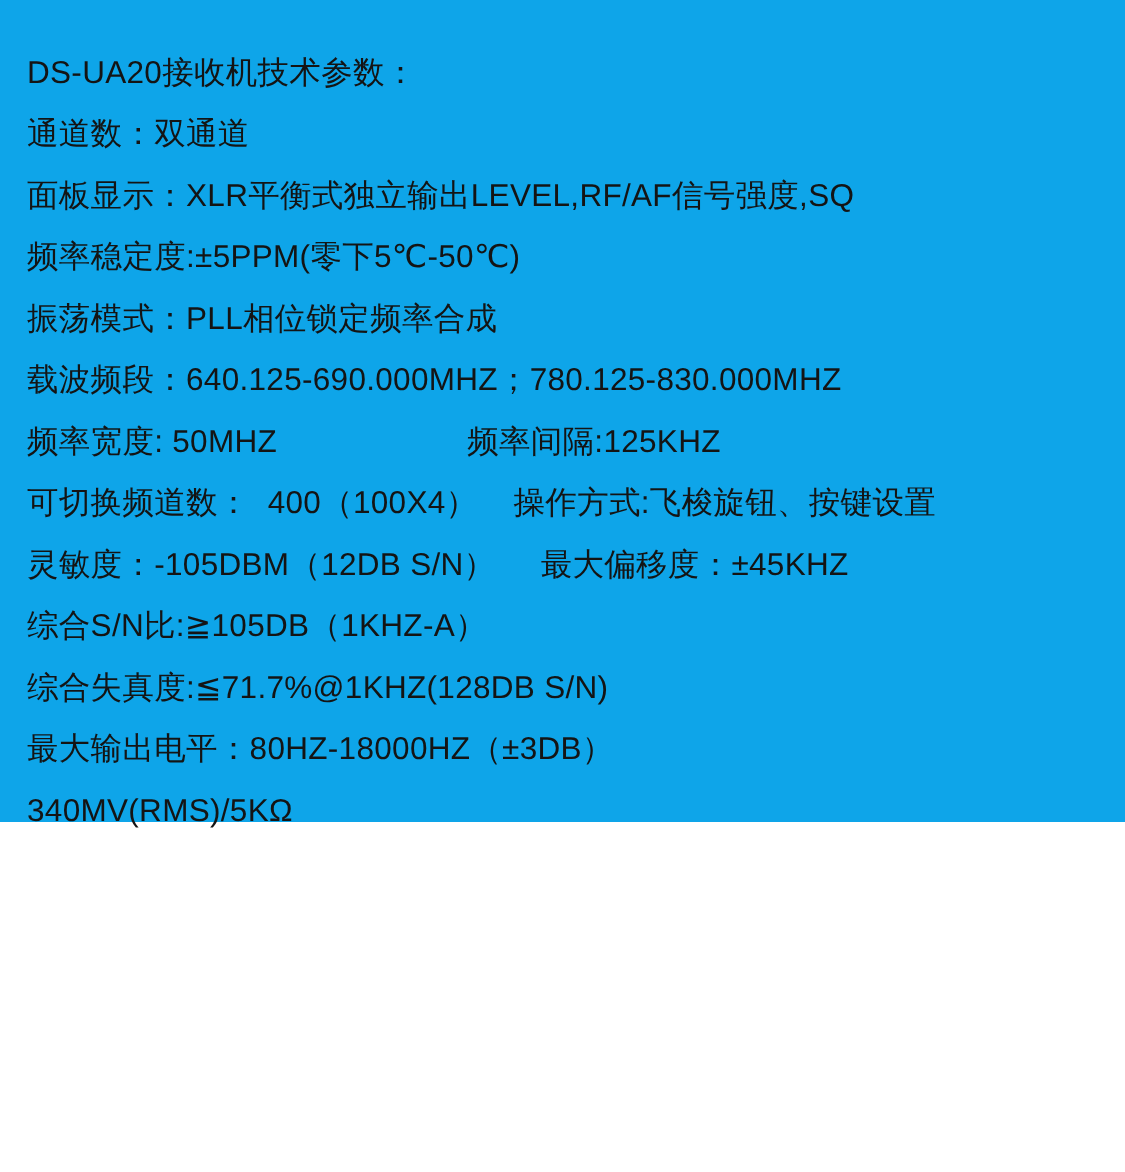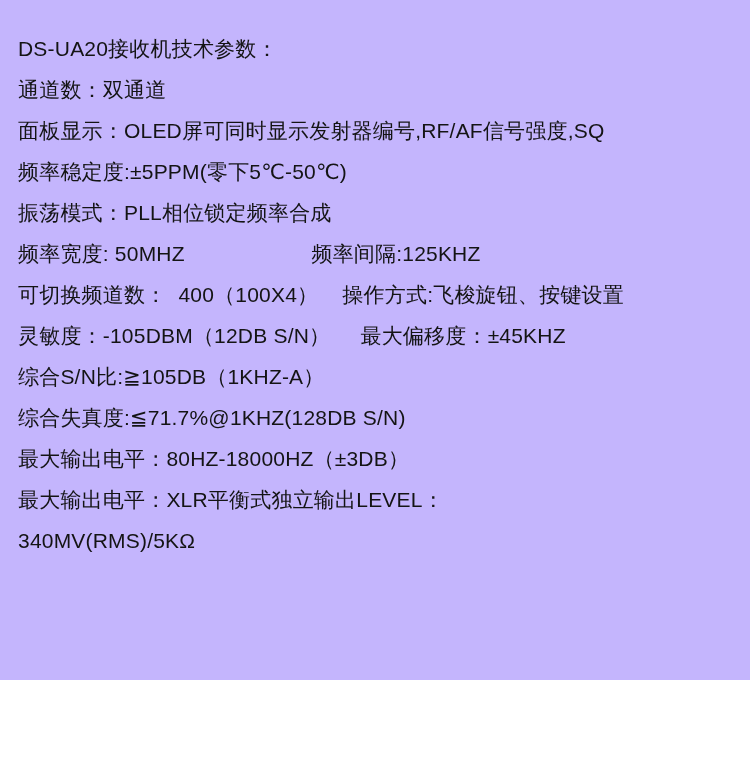--- a/index.html
+++ b/index.html
@@ -9,44 +9,44 @@
   body {
     width: 750px;
     height: 781px;
     background: #ffffff;
     font-family: "Liberation Sans", "DejaVu Sans", sans-serif;
     color: #1a1a1a;
     overflow: hidden;
   }
   .sheet {
     width: 750px;
-    height: 680px;
+    height: 548px;
     box-sizing: border-box;
     padding: 28px 18px 0 18px;
-    background: #c4b5fd;
+    background: #0ea5e9;
   }
   .spec-line {
     font-size: 21px;
     line-height: 41px;
     letter-spacing: 0.2px;
     color: #141414;
     white-space: pre-wrap;
     font-weight: 400;
   }
 </style>
 </head>
 <body>
 
 <div class="sheet">
   <div class="spec-line">DS-UA20接收机技术参数：</div>
   <div class="spec-line">通道数：双通道</div>
-  <div class="spec-line">面板显示：OLED屏可同时显示发射器编号,RF/AF信号强度,SQ</div>
+  <div class="spec-line">面板显示：XLR平衡式独立输出LEVEL,RF/AF信号强度,SQ</div>
   <div class="spec-line">频率稳定度:±5PPM(零下5℃-50℃)</div>
   <div class="spec-line">振荡模式：PLL相位锁定频率合成</div>
+  <div class="spec-line">载波频段：640.125-690.000MHZ；780.125-830.000MHZ</div>
   <div class="spec-line">频率宽度: 50MHZ                     频率间隔:125KHZ</div>
   <div class="spec-line">可切换频道数：  400（100X4）    操作方式:飞梭旋钮、按键设置</div>
   <div class="spec-line">灵敏度：-105DBM（12DB S/N）     最大偏移度：±45KHZ</div>
   <div class="spec-line">综合S/N比:≧105DB（1KHZ-A）</div>
   <div class="spec-line">综合失真度:≦71.7%@1KHZ(128DB S/N)</div>
   <div class="spec-line">最大输出电平：80HZ-18000HZ（±3DB）</div>
-  <div class="spec-line">最大输出电平：XLR平衡式独立输出LEVEL：</div>
   <div class="spec-line">340MV(RMS)/5KΩ</div>
 </div>
 
 </body></html>

